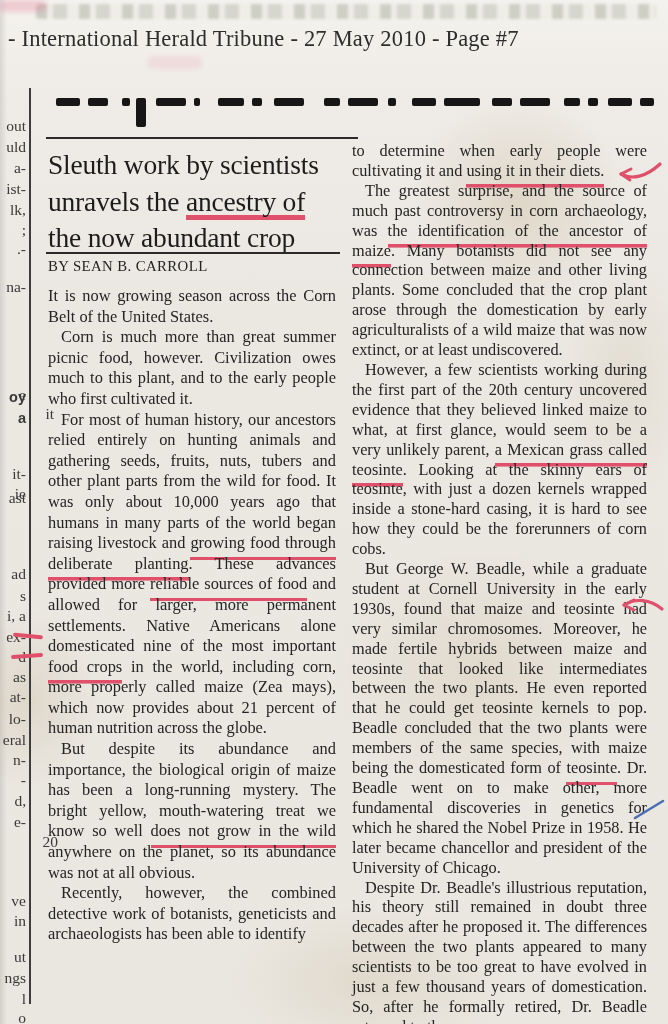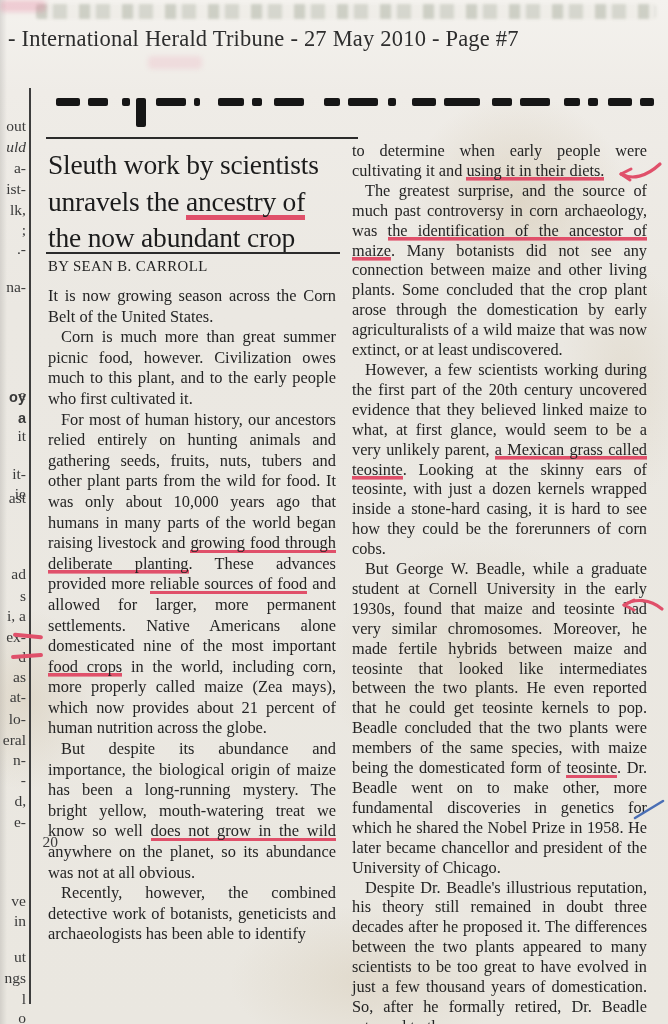--- a/index.html
+++ b/index.html
@@ -53,21 +53,21 @@
   .col{ position:absolute; text-align:justify; color:#242424; }
   .col p{ margin:0; }
   .col p.ind{ text-indent:13px; }
   .col-left{ left:48px; top:286px; width:288px; font-size:16.4px; line-height:20.6px; }
   .col-right{ left:352px; top:141px; width:295px; font-size:16.3px; line-height:19.9px; }
   
   .u{
     background-image:linear-gradient(var(--red), var(--red));
     background-size:100% 3.6px; background-position:0 100%; background-repeat:no-repeat;
     -webkit-box-decoration-break:clone; box-decoration-break:clone;
-    padding-bottom:1px;
+    padding-bottom:8px;
   }
   .subhead .u{ background-size:100% 5px; padding-bottom:3px; }
   
   .mark{ position:absolute; }
   .tick{ position:absolute; background:var(--red); height:3.5px; border-radius:2px; }
   .tick-1{ left:13px; top:634px; width:30px; transform:rotate(6deg); }
   .tick-2{ left:11px; top:654px; width:32px; transform:rotate(-4deg); }
 </style>
 </head>
 <body>
@@ -104,31 +104,31 @@
       <div class="bar" style="width: 30px; height: 8px; margin-right: 14px;"></div>
       <div class="bar" style="width: 16px; height: 8px; margin-right: 8px;"></div>
       <div class="bar" style="width: 10px; height: 8px; margin-right: 10px;"></div>
       <div class="bar" style="width: 24px; height: 8px; margin-right: 8px;"></div>
       <div class="bar" style="width: 14px; height: 8px; margin-right: 0px;"></div>
     </div>
 
   <div class="rule-v"></div>
   <div id="fragments">
       <div class="frag" style="top: 118px;">out</div>
-      <div class="frag" style="top: 139px; font-style: italic;">uld</div>
+      <div class="frag" style="top: 139px;">uld</div>
       <div class="frag" style="top: 160px;">a-</div>
       <div class="frag" style="top: 181px;">ist-</div>
       <div class="frag" style="top: 202px;">lk,</div>
       <div class="frag" style="top: 222px;">;</div>
       <div class="frag" style="top: 241px;">.-</div>
       <div class="frag" style="top: 279px;">na-</div>
       <div class="frag b" style="top: 345px;">oy</div>
       <div class="frag b" style="top: 366px;">a</div>
       <div class="frag" style="top: 387px;">e</div>
-      <div class="frag" style="top: 428px;">it</div>
+      <div class="frag" style="top: 406px; padding-left: 28px;">it</div>
       <div class="frag" style="top: 446px; margin-top: 44px;">ast</div>
       <div class="frag" style="top: 466px;">it-</div>
       <div class="frag" style="top: 486px;">ie</div>
       <div class="frag" style="top: 566px;">ad</div>
       <div class="frag" style="top: 588px;">s</div>
       <div class="frag" style="top: 608px;">i, a</div>
       <div class="frag" style="top: 629px;">ex-</div>
       <div class="frag" style="top: 649px;">d</div>
       <div class="frag" style="top: 669px;">as</div>
       <div class="frag" style="top: 689px;">at-</div>

